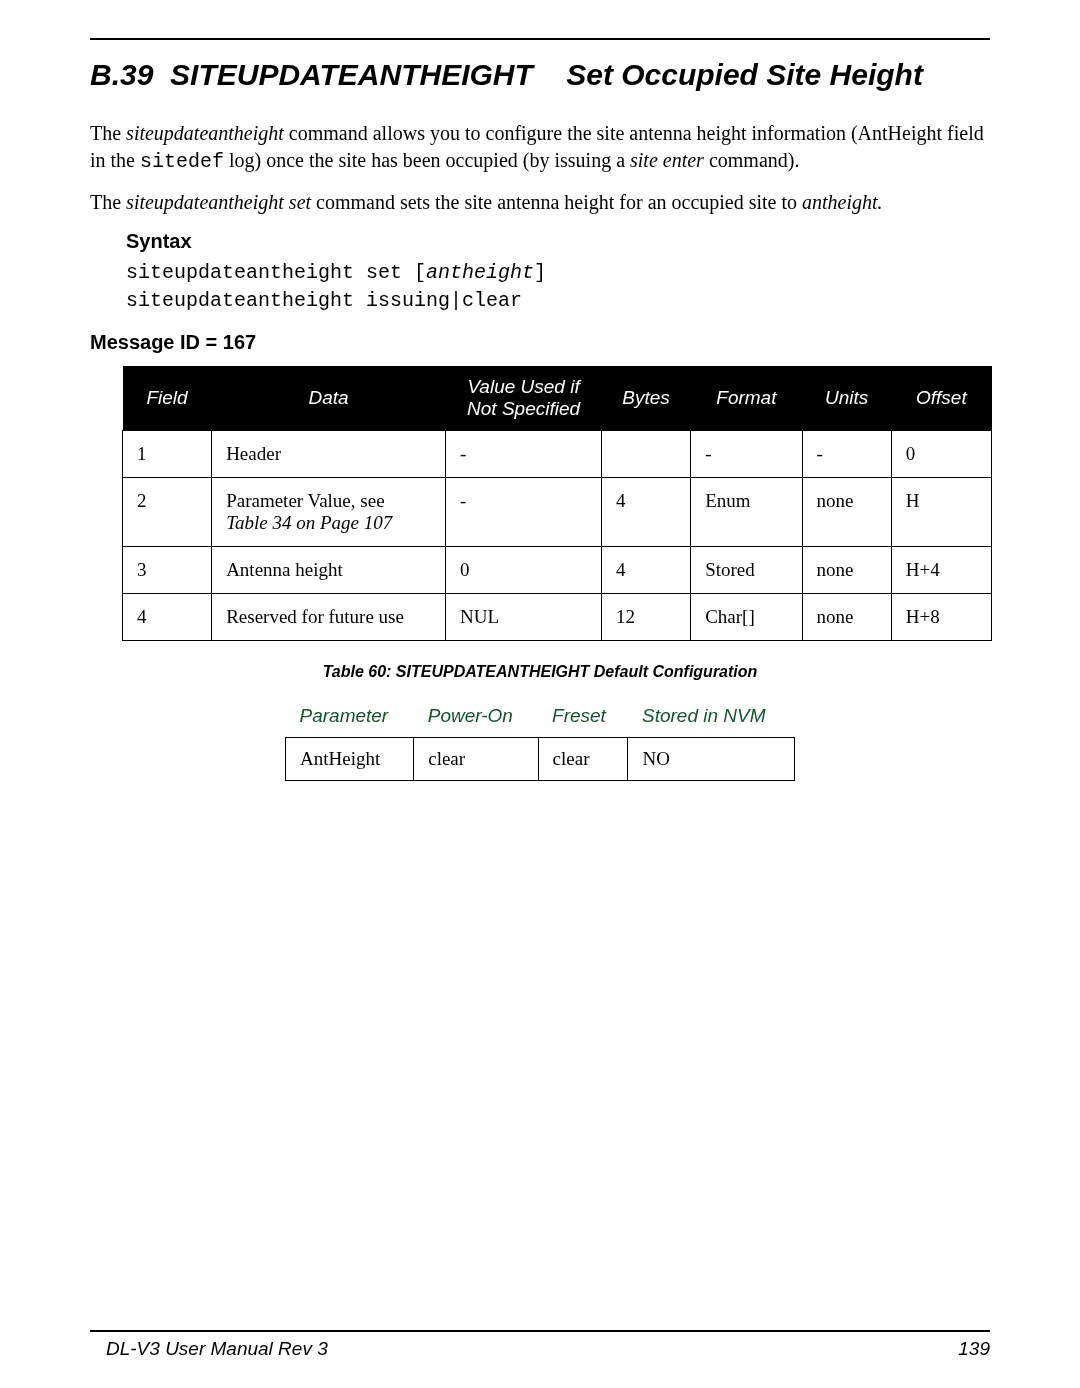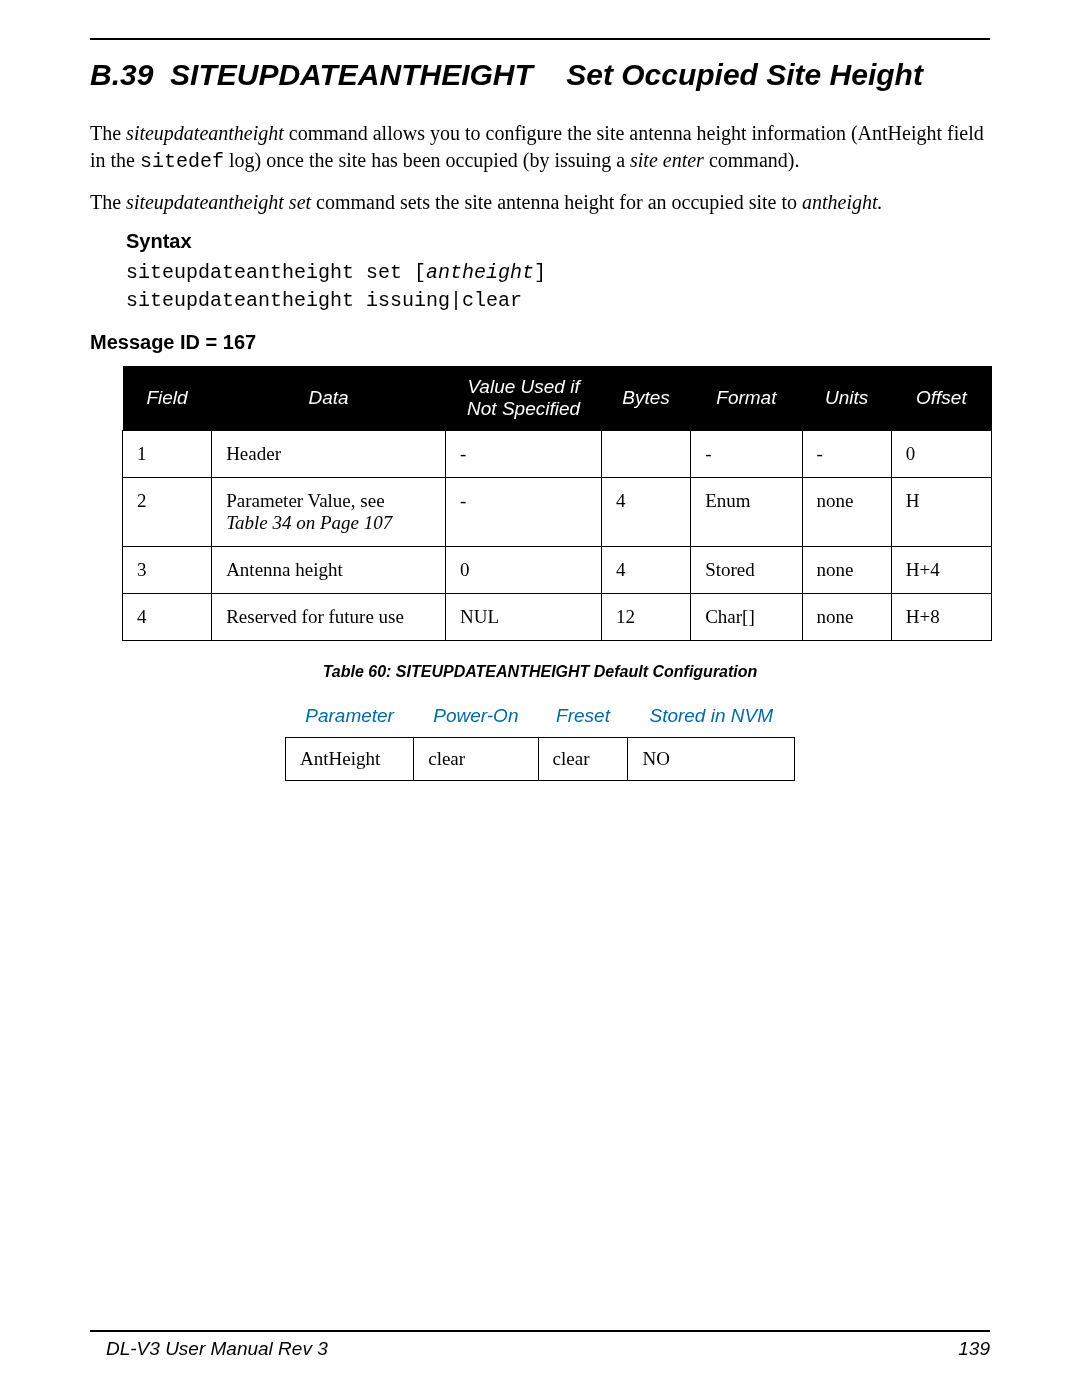--- a/index.html
+++ b/index.html
@@ -85,23 +85,23 @@
   .table2 {
     margin: 0 auto;
     border-collapse: collapse;
     width: 510px;
   }
   .table2 th {
     font-family: Arial, Helvetica, sans-serif;
     font-style: italic;
     font-weight: normal;
     font-size: 19px;
-    color: #0369a1;
+    color: #14532d;
     padding: 10px 14px;
-    text-align: center;
+    text-align: left;
     border: none;
   }
   .table2 td {
     border: 1px solid #000;
     padding: 10px 14px;
     font-size: 19px;
   }
   .footer {
     position: absolute;
     left: 106px;

